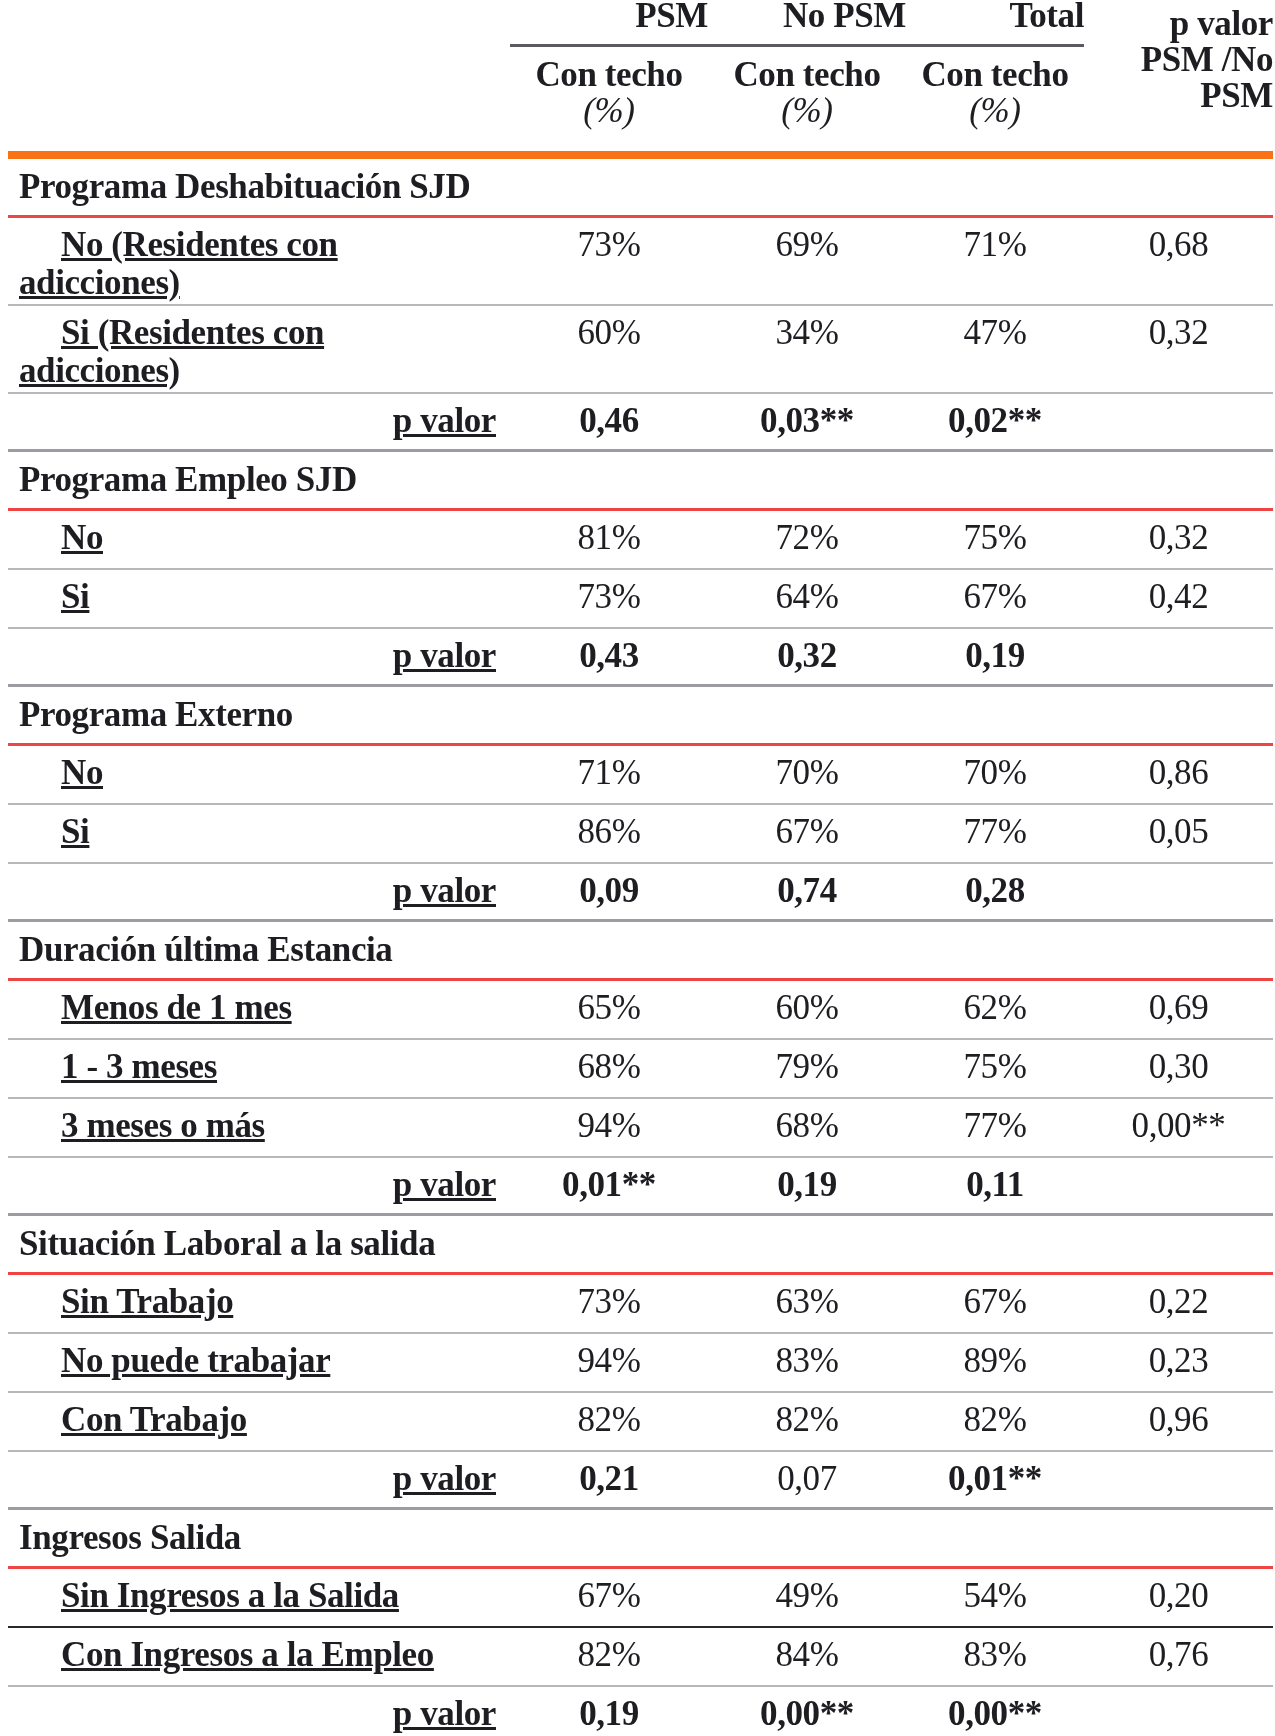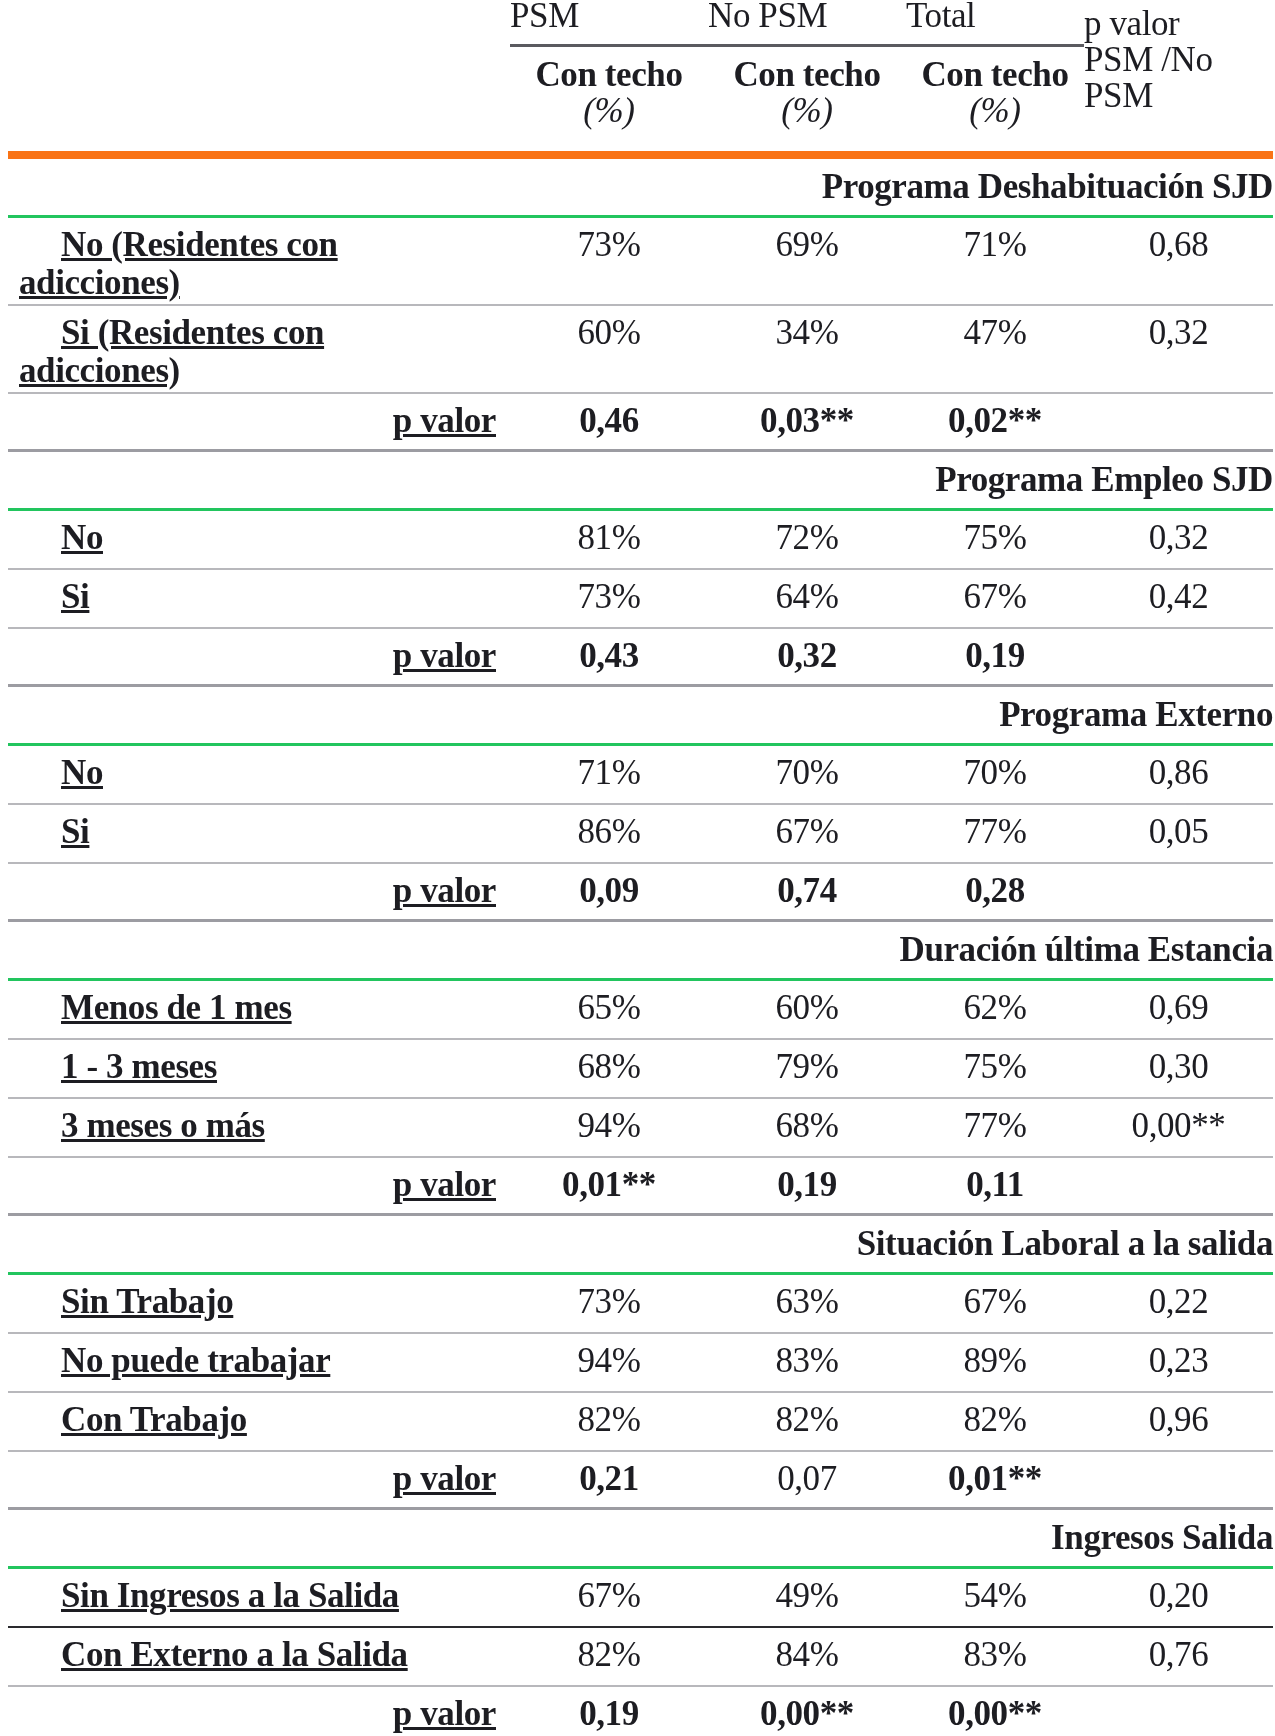--- a/index.html
+++ b/index.html
@@ -13,28 +13,28 @@
     border-collapse: collapse;
     font-size: 35px; letter-spacing: -0.4px;
   }
   .tbl td, .tbl th { padding: 0; vertical-align: top; }
   .c0 { width: 502px; }
   .c1 { width: 198px; }
   .c2 { width: 198px; }
   .c3 { width: 178px; }
   .c4 { width: 189px; }
 
-  .hdr-top th { height: 44px; font-weight: normal; text-align: left; vertical-align: top; line-height: 32px; }
+  .hdr-top th { height: 44px; font-weight: bold; text-align: right; vertical-align: top; line-height: 32px; }
   .hdr-top th.grp { border-bottom: 3px solid #5a5a5f; }
   .hdr-top th.pv { vertical-align: top; line-height: 36px; padding-top: 6px; }
   .hdr-sub th { height: 94px; font-weight: bold; text-align: center; line-height: 36px; padding-top: 10px; }
   .hdr-sub { border-bottom: 8px solid #f97316; }
   .pct { font-weight: normal; font-style: italic; }
 
-  .sec td { height: 56px; font-weight: bold; line-height: 56px; padding-left: 11px; border-bottom: 3px solid #22c55e; text-align: right; }
+  .sec td { height: 56px; font-weight: bold; line-height: 56px; padding-left: 11px; border-bottom: 3px solid #ef4444; }
   .row td { border-bottom: 2px solid #b8b8bc; text-align: center; line-height: 38px; padding-top: 8px; height: 50px; box-sizing: border-box; }
   .row td.lbl { text-align: left; font-weight: bold; padding-left: 11px; text-decoration: underline; }
   .row td.lbl .ind { padding-left: 42px; }
   .row.tall td { height: 88px; }
   .row.pv td { font-weight: bold; border-bottom: 3px solid #9c9ca2; }
   .row.pv td.lbl { text-align: right; padding-right: 14px; }
   .row.pv td.norm { font-weight: normal; }
   .row.strong td { border-bottom: 2px solid #2a2a2e; }
   .row td { height: 59px; }
   .row.pv td { height: 58px; }
@@ -229,21 +229,21 @@
       <td colspan="5">Ingresos Salida</td>
     </tr>
     <tr class="row strong">
       <td class="lbl"><span class="ind">Sin Ingresos a la Salida</span></td>
       <td>67%</td>
       <td>49%</td>
       <td>54%</td>
       <td>0,20</td>
     </tr>
     <tr class="row">
-      <td class="lbl"><span class="ind">Con Externo a la Salida</span></td>
+      <td class="lbl"><span class="ind">Con Ingresos a la Empleo</span></td>
       <td>82%</td>
       <td>84%</td>
       <td>83%</td>
       <td>0,76</td>
     </tr>
     <tr class="row pv">
       <td class="lbl">p valor</td>
       <td>0,19</td>
       <td>0,00**</td>
       <td>0,00**</td>

